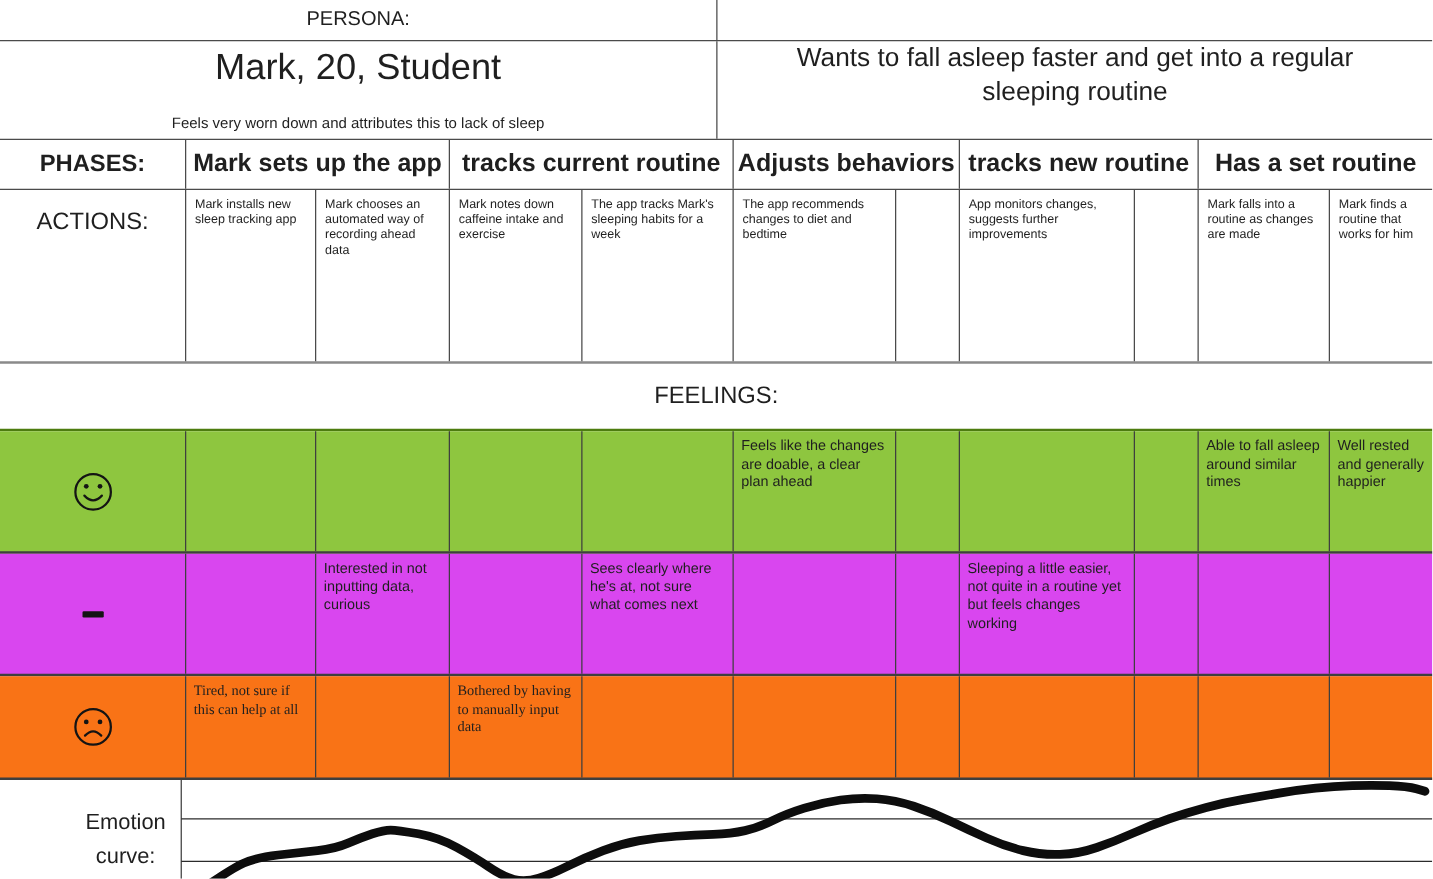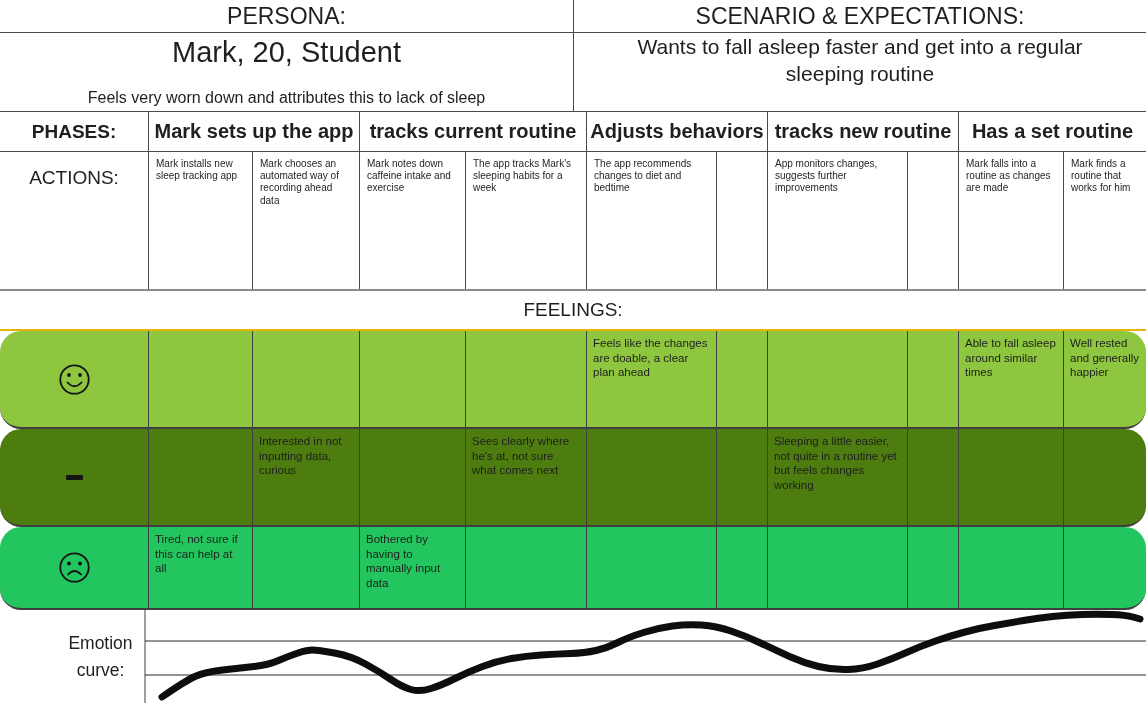--- a/index.html
+++ b/index.html
@@ -9,60 +9,59 @@
   .cell{box-sizing:border-box;border-right:1px solid #4a4a4a;overflow:hidden;}
   .cell.last{border-right:none;}
   
   .cw0{width:149px}.cw1{width:104px}.cw2{width:107px}.cw3{width:106px}.cw4{width:121px}
   .cw5{width:130px}.cw6{width:51px}.cw7{width:140px}.cw8{width:51px}.cw9{width:105px}.cw10{width:82px}
   
   .pw1{width:211px}.pw2{width:227px}.pw3{width:181px}.pw4{width:191px}.pw5{width:187px}
   
   .b-top{height:33px;border-bottom:1px solid #4a4a4a;}
   .half-l{width:574px}.half-r{width:572px}
-  .hdr{display:flex;align-items:center;justify-content:center;font-size:23px;}
+  .hdr{display:flex;align-items:center;justify-content:center;font-size:16px;}
   .b-info{height:79px;border-bottom:1px solid #4a4a4a;}
   .persona-info{display:flex;flex-direction:column;align-items:center;justify-content:center;}
   .persona-name{font-size:29px;line-height:1.1;}
-  .persona-sub{font-size:16px;margin-top:20px;}
+  .persona-sub{font-size:12px;margin-top:20px;}
   .scenario-info{display:flex;align-items:flex-start;justify-content:center;}
   .scenario-text{font-size:21px;text-align:center;line-height:1.3;padding:0 24px;}
   
   .b-phases{height:40px;border-bottom:1px solid #4a4a4a;font-weight:bold;}
   .lab{display:flex;align-items:center;justify-content:center;font-size:19px;}
   .ph{display:flex;align-items:center;justify-content:center;font-size:20px;text-align:center;}
   
   .b-actions{height:139px;border-bottom:2px solid #8a8a8a;}
   .b-actions .lab{align-items:flex-start;padding-top:15px;}
   .act{font-size:10px;line-height:1.22;padding:6px 11px 0 7px;}
   
-  .b-feelings-h{height:40px;border-bottom:2px solid #eab308;display:flex;align-items:center;
+  .b-feelings-h{height:54px;border-bottom:2px solid #4d7c0f;display:flex;align-items:center;
                 justify-content:center;font-size:19px;}
-  .b-row{height:98px;border-bottom:2px solid #3f3f3f;border-radius:21px;}
+  .b-row{height:98px;border-bottom:2px solid #3f3f3f;}
   .b-row .cell{border-right:1px solid #3f3f3f;}
   .b-row .cell.last{border-right:none;}
   .b-row.red{height:83px;}
   .icon-cell{display:flex;align-items:center;justify-content:center;}
   .feel{font-size:11.5px;line-height:1.28;padding:5px 6px 0 6px;}
   .minus-bar{width:17px;height:5px;background:#141414;border-radius:1px;}
   
   .b-emotion{height:93px;position:relative;}
   .emotion-label{position:absolute;left:0;top:0;width:145px;height:100%;display:flex;
                  align-items:center;justify-content:center;font-size:17.5px;line-height:1.5;text-align:center;padding-left:28px;}
   .emotion-label span{display:block;max-width:92px;}
   svg.curve{position:absolute;left:0;top:0;display:block;}
 </style>
 </head>
 <body>
 
 <div class="canvas">
 
   <div class="band b-top">
     <div class="cell hdr half-l">PERSONA:</div>
-    <div class="cell hdr half-r last">SCENARIO &amp; EXPECTATIONS:</div>
   </div>
 
   <div class="band b-info">
     <div class="cell persona-info half-l">
       <div class="persona-name">Mark, 20, Student</div>
       <div class="persona-sub">Feels very worn down and attributes this to lack of sleep</div>
     </div>
     <div class="cell scenario-info half-r last">
       <div class="scenario-text">Wants to fall asleep faster and get into a regular sleeping routine</div>
     </div>
@@ -107,37 +106,37 @@
     <div class="cell feel cw3"></div>
     <div class="cell feel cw4"></div>
     <div class="cell feel cw5">Feels like the changes are doable, a clear plan ahead</div>
     <div class="cell feel cw6"></div>
     <div class="cell feel cw7"></div>
     <div class="cell feel cw8"></div>
     <div class="cell feel cw9">Able to fall asleep around similar times</div>
     <div class="cell feel cw10 last">Well rested and generally happier</div>
   </div>
 
-  <div class="band b-row" style="background: #4d7c0f;">
+  <div class="band b-row" style="background: #d946ef;">
     <div class="cell icon-cell cw0">
       <div class="minus-bar"></div>
     </div>
     <div class="cell feel cw1"></div>
     <div class="cell feel cw2">Interested in not inputting data, curious</div>
     <div class="cell feel cw3"></div>
     <div class="cell feel cw4">Sees clearly where he's at, not sure what comes next</div>
     <div class="cell feel cw5"></div>
     <div class="cell feel cw6"></div>
     <div class="cell feel cw7">Sleeping a little easier, not quite in a routine yet but feels changes working</div>
     <div class="cell feel cw8"></div>
     <div class="cell feel cw9"></div>
     <div class="cell feel cw10 last"></div>
   </div>
 
-  <div class="band b-row red" style="background: #22c55e;">
+  <div class="band b-row red" style="background: #f97316; font-family: Liberation Serif, serif;">
     <div class="cell icon-cell cw0">
       <svg width="33" height="33" viewBox="0 0 33 33">
         <circle cx="16.5" cy="16.5" r="14.2" fill="none" stroke="#141414" stroke-width="1.8"></circle>
         <circle cx="11" cy="12.5" r="1.9" fill="#141414"></circle>
         <circle cx="22" cy="12.5" r="1.9" fill="#141414"></circle>
         <path d="M10,23.5 Q16.5,16.5 23,23.5" fill="none" stroke="#141414" stroke-width="1.8" stroke-linecap="round"></path>
       </svg>
     </div>
     <div class="cell feel cw1">Tired, not sure if this can help at all</div>
     <div class="cell feel cw2"></div>

